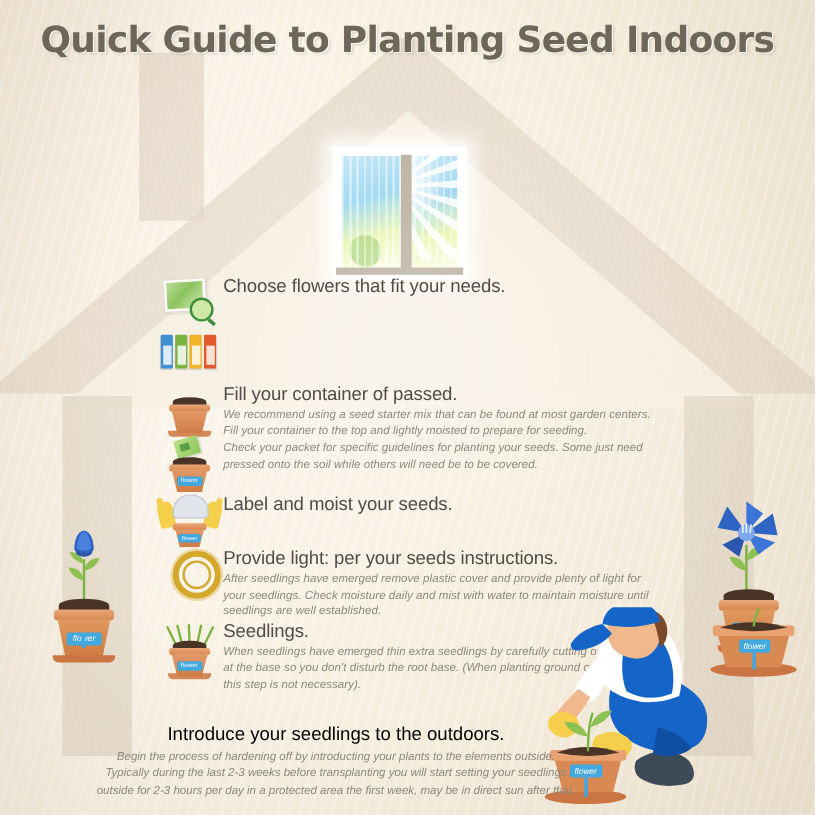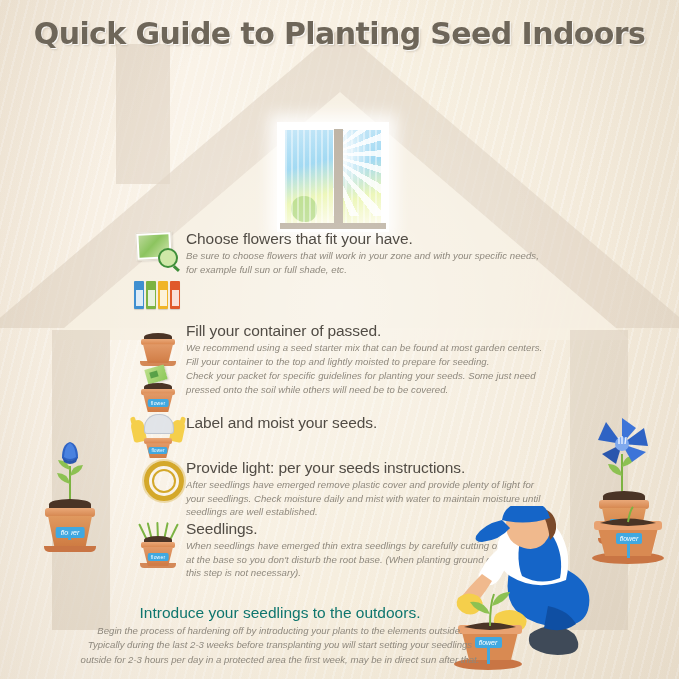--- a/index.html
+++ b/index.html
@@ -121,21 +121,21 @@
   .sp-soil{position:absolute;bottom:42px;left:50%;transform:translateX(-50%);width:42px;height:11px;
     background:#4a3426;border-radius:50% 50% 18% 18%;}
   .sp-saucer{position:absolute;bottom:0;left:50%;transform:translateX(-50%);width:52px;height:6px;
     background:#c97544;border-radius:0 0 5px 5px;}
   .sp-tag{position:absolute;bottom:10px;left:50%;transform:translateX(-50%);
     background:#41a8e0;color:#fff;font-size:7px;padding:2px 5px;border-radius:2px;font-style:italic;}
   .sp-tagstem{position:absolute;bottom:-2px;left:50%;transform:translateX(-50%);width:3px;height:12px;background:#41a8e0;}
 
   
   .bottom{position:absolute;left:78px;top:604px;width:404px;text-align:center;}
-  .bottom-head{font-size:15.5px;color:#0f766e;margin-bottom:2px;}
+  .bottom-head{font-size:15.5px;color:#000000;margin-bottom:2px;}
   .bottom-body{font-size:9.6px;line-height:1.5;color:#8e887d;font-style:italic;}
 
   
   .gardener{position:absolute;left:452px;top:506px;width:227px;height:173px;}
 </style>
 </head>
 <body>
 
 <div id="stage">
 
@@ -206,22 +206,21 @@
   <div class="steps">
 
     <div class="step">
       <div class="step-icon">
         <div class="catalog">
             <div class="catalog-in"></div>
           </div>
         <div class="magnifier"></div>
       </div>
       <div class="step-text">
-        <div class="step-head">Choose flowers that fit your have.</div>
-        <div class="step-body">Be sure to choose flowers that will work in your zone and with your specific needs, for example full sun or full shade, etc.</div>
+        <div class="step-head">Choose flowers that fit your needs.</div>
       </div>
     </div>
 
     <div class="step">
       <div class="step-icon">
         <div class="packets">
           <div class="packet" style="background:#3f8fd0"></div>
           <div class="packet" style="background:#7cb342"></div>
           <div class="packet" style="background:#f0b428"></div>
           <div class="packet" style="background:#e05a2b"></div>

